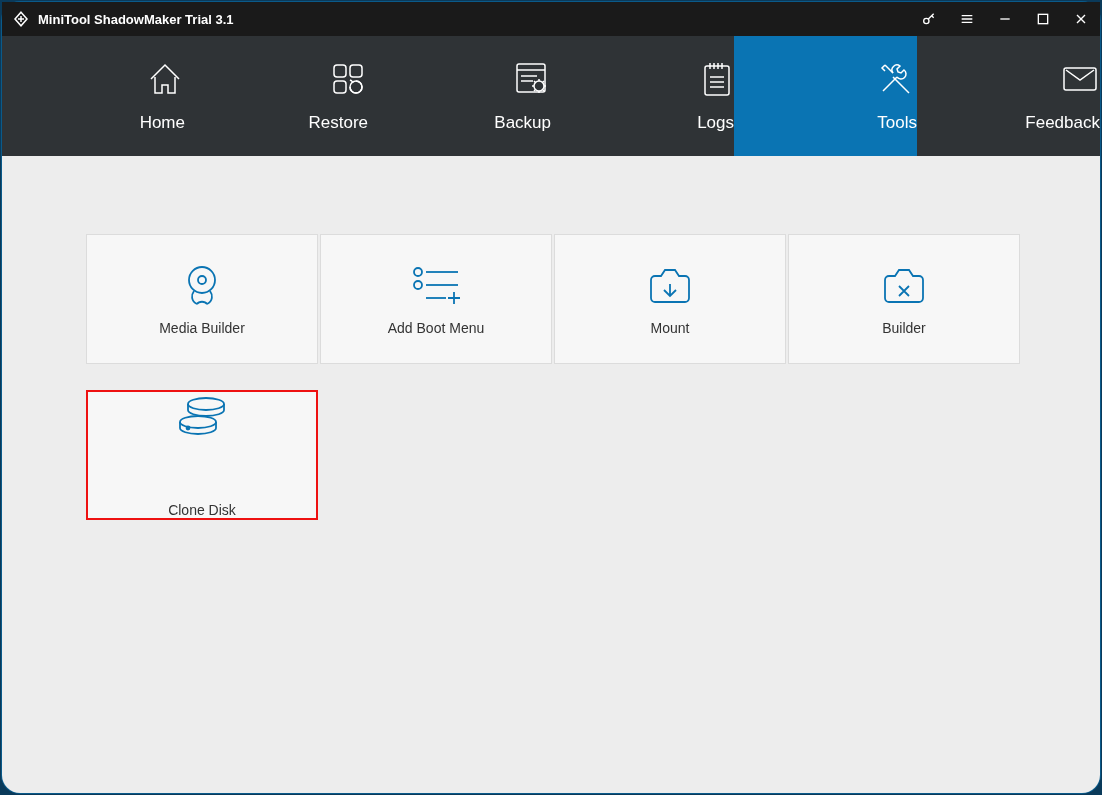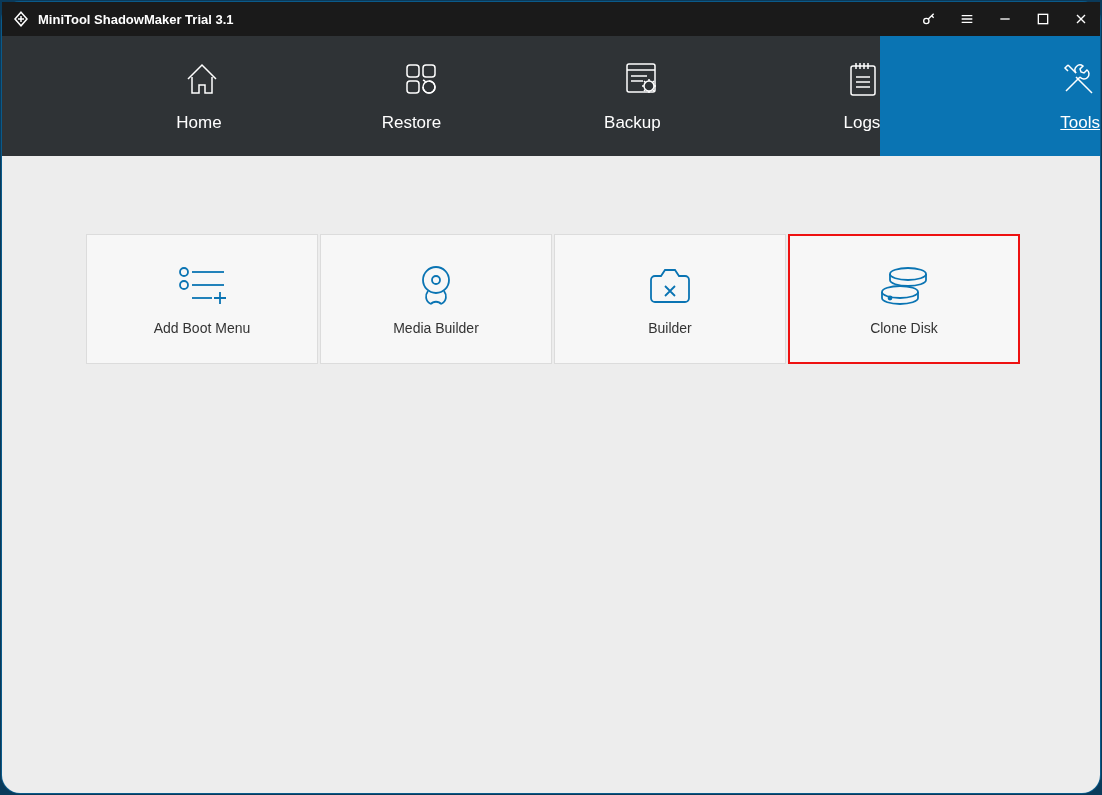--- a/index.html
+++ b/index.html
@@ -54,21 +54,21 @@
     flex: 1;
     display: flex;
     flex-direction: column;
     align-items: flex-end;
     justify-content: center;
     color: #fff;
     font-size: 17px;
     cursor: pointer;
     gap: 14px;
   }
-  .nav-item.active { background: #0a74b3; text-decoration: underline; }
+  .nav-item.active { background: #0a74b3; }
   .nav-item .icon-wrap { height: 40px; display:flex; align-items:center; justify-content:center;}
   .nav-item svg { stroke: #fff; fill: none; stroke-width: 1.5; }
   
   .content {
     flex: 1;
     padding: 78px 84px 0 84px;
   }
   .grid {
     display: grid;
     grid-template-columns: repeat(4, 232px);
@@ -82,20 +82,21 @@
     display: flex;
     flex-direction: column;
     align-items: center;
     justify-content: center;
     gap: 12px;
     cursor: pointer;
   }
   .tool-card.highlight {
     border: 2px solid #e11; 
     background: #f7f7f7;
+    justify-content: space-between;
   }
   .tool-card .card-icon { height: 46px; display:flex; align-items:center; justify-content:center; }
   .tool-card .card-icon svg { stroke: #0a74b3; fill: none; stroke-width: 1.8; }
   .tool-card .card-label {
     font-size: 14px;
     color: #333;
   }
 </style>
 </head>
 <body>
@@ -182,50 +183,69 @@
     </div>
     <div class="nav-item active">
       <div class="icon-wrap">
         <svg width="42" height="40" viewBox="0 0 42 40">
             <path d="M8 32 L22 18 M22 18 a5 5 0 1 0 7 -7 l-3 3 -3 -1 -1 -3 3 -3 a5 5 0 0 0 -7 7"></path>
             <path d="M30 30 L18 18 M30 30 l4 4 M10 6 l8 8 M10 6 l-3 3 l3 3"></path>
           </svg>
       </div>
       <span>Tools</span>
     </div>
+    <div class="nav-item">
+      <div class="icon-wrap">
+        <svg width="40" height="30" viewBox="0 0 40 30">
+            <rect x="4" y="4" width="32" height="22" rx="2"></rect>
+            <path d="M6 6 L20 16 L34 6"></path>
+          </svg>
+      </div>
+      <span>Feedback</span>
+    </div>
   </div>
 
   <div class="content">
     <div class="grid">
+
+      <div class="tool-card">
+        <div class="card-icon">
+          <svg width="50" height="46" viewBox="0 0 50 46">
+              <circle cx="25" cy="18" r="13"></circle>
+              <circle cx="25" cy="18" r="4"></circle>
+              <path d="M17 29 c-3 4 -3 10 3 13 M33 29 c3 4 3 10 -3 13 M20 42 c2 -3 8 -3 10 0"></path>
+            </svg>
+        </div>
+        <span class="card-label">Media Builder</span>
+      </div>
 
       <div class="tool-card">
         <div class="card-icon">
           <svg width="56" height="42" viewBox="0 0 56 42">
               <circle cx="10" cy="8" r="4"></circle>
               <path d="M18 8 H50"></path>
               <circle cx="10" cy="21" r="4"></circle>
               <path d="M18 21 H50"></path>
               <path d="M18 34 H38"></path>
               <path d="M46 28 V40 M40 34 H52"></path>
             </svg>
         </div>
         <span class="card-label">Add Boot Menu</span>
       </div>
 
       <div class="tool-card">
         <div class="card-icon">
-          <svg width="50" height="46" viewBox="0 0 50 46">
-              <circle cx="25" cy="18" r="13"></circle>
-              <circle cx="25" cy="18" r="4"></circle>
-              <path d="M17 29 c-3 4 -3 10 3 13 M33 29 c3 4 3 10 -3 13 M20 42 c2 -3 8 -3 10 0"></path>
-            </svg>
-        </div>
-        <span class="card-label">Media Builder</span>
-      </div>
-
+          <svg width="50" height="42" viewBox="0 0 50 42">
+              <path d="M6 16 V34 a4 4 0 0 0 4 4 H40 a4 4 0 0 0 4 -4 V16"></path>
+              <path d="M6 16 a4 4 0 0 1 4 -4 H16 l4 -6 H30 l4 6 H40 a4 4 0 0 1 4 4"></path>
+              <path d="M25 20 V32 M19 26 L25 32 L31 26"></path>
+            </svg>
+        </div>
+        <span class="card-label">Mount</span>
+      </div>
 
       <div class="tool-card">
         <div class="card-icon">
           <svg width="50" height="42" viewBox="0 0 50 42">
               <path d="M6 16 V34 a4 4 0 0 0 4 4 H40 a4 4 0 0 0 4 -4 V16"></path>
               <path d="M6 16 a4 4 0 0 1 4 -4 H16 l4 -6 H30 l4 6 H40 a4 4 0 0 1 4 4"></path>
               <path d="M20 22 L30 32 M30 22 L20 32"></path>
             </svg>
         </div>
         <span class="card-label">Builder</span>

